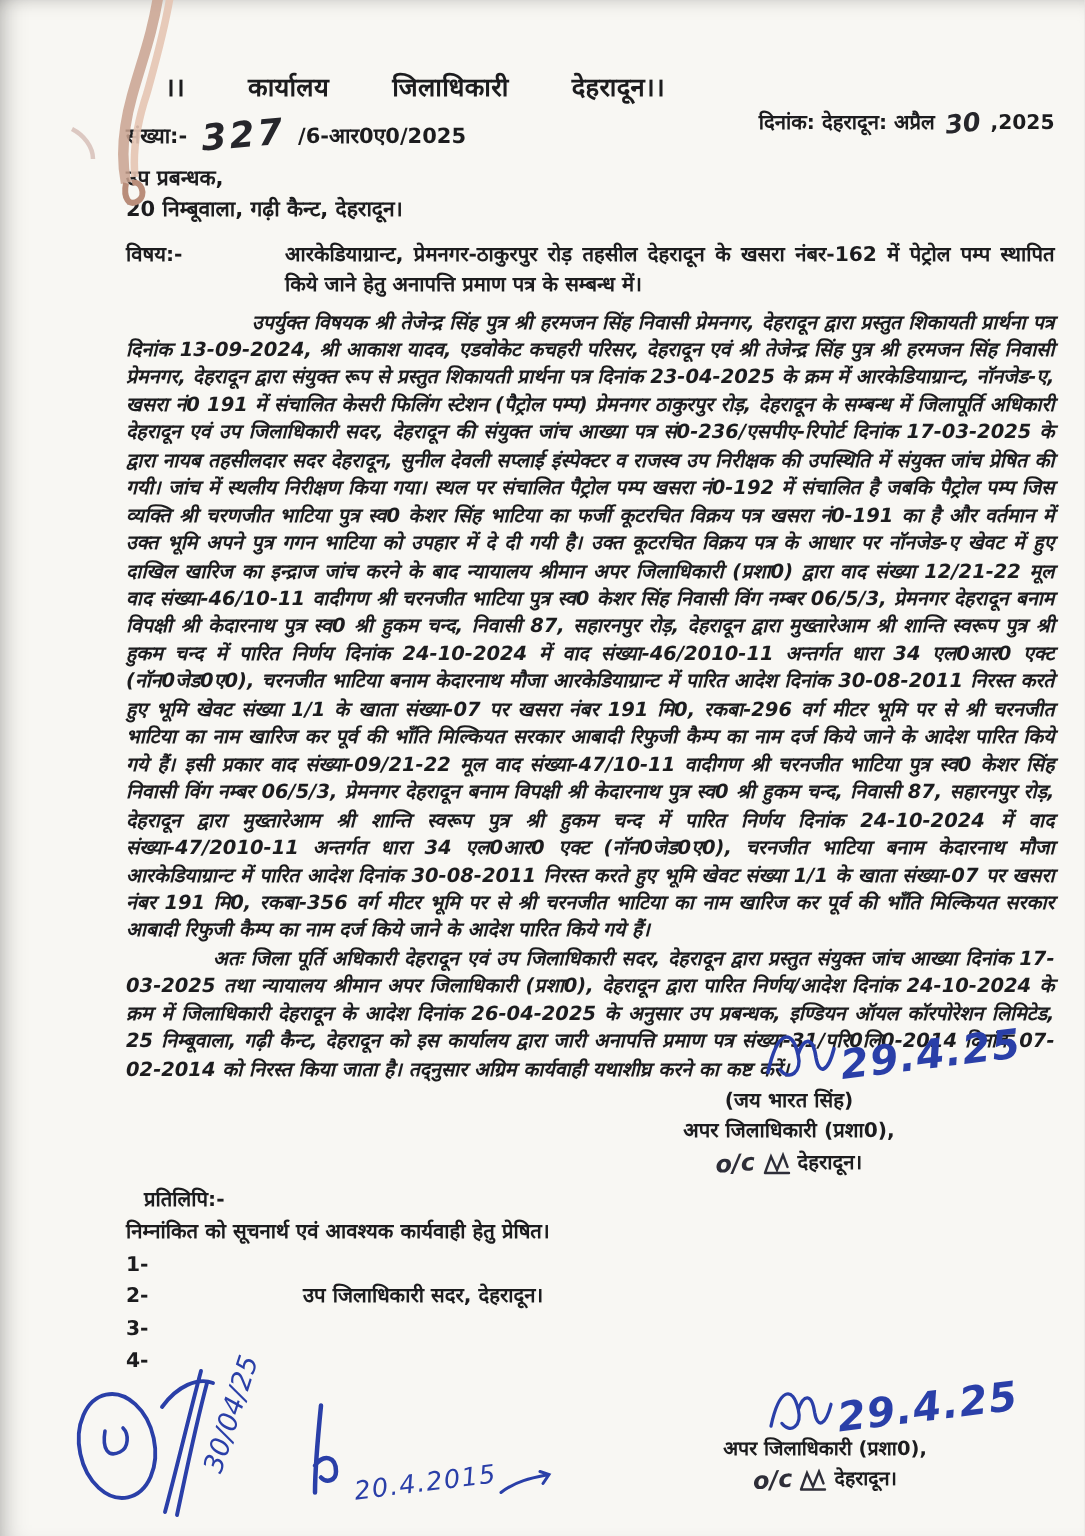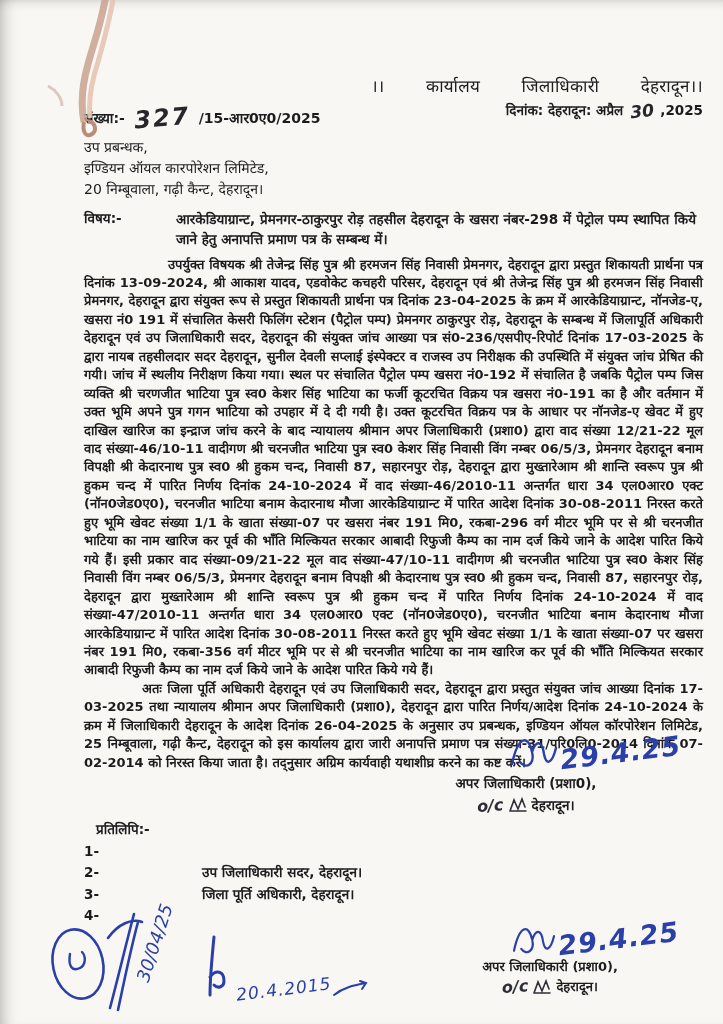--- a/index.html
+++ b/index.html
@@ -13,26 +13,25 @@
     position:relative;
     width:723px;height:1024px;
     background:#f8f7f3;
     box-sizing:border-box;
     padding:46px 20px 0 84px;
     overflow:hidden;
     box-shadow:inset 14px 0 18px -14px rgba(0,0,0,.35), inset 0 10px 14px -12px rgba(0,0,0,.25);
     color:#1c1c1e;
   }
   .hdr{
-    text-align:right;
-    font-size:17px;font-weight:normal;
+    text-align:left;
+    font-size:17px;font-weight:bold;
     word-spacing:36px;
     letter-spacing:.2px;
     margin-left:26px;
-    margin-top:28px;
   }
   .numdate{
     display:flex;justify-content:space-between;align-items:flex-start;
     margin-top:4px;
   }
   .numline{font-size:14px;font-weight:bold;}
   .dateline{font-size:13.5px;font-weight:bold;margin-top:-2px;}
   .hw{
     font-style:italic;
     color:#26262b;
@@ -42,28 +41,29 @@
     font-size:24px;
     transform:rotate(-5deg) translateY(3px);
     letter-spacing:2px;
     margin:0 4px;
   }
   .hw-date30{
     font-size:17px;
     transform:rotate(-6deg) translateY(2px);
     margin:0 2px;
   }
-  .addressee{margin-top:8px;font-size:14px;font-weight:normal;line-height:1.5;}
-  .subject{display:flex;margin-top:9px;font-size:13.5px;font-weight:bold;}
+  .addressee{margin-top:8px;font-size:14px;font-weight:bold;line-height:1.5;}
+  .subject{display:flex;margin-top:9px;font-size:13.5px;font-weight:bold;gap:14px;}
   .subject .lbl{width:92px;flex:none;}
   .subject .txt{width:520px;text-align:justify;line-height:1.5;}
   .para{
     font-size:13px;font-weight:bold;
     text-align:justify;line-height:1.42;
     margin-top:6px;
+    font-style:italic;
   }
   .p1{text-indent:84px;}
   .p2{text-indent:58px;margin-top:0;}
   .sigblock{
     position:relative;
     width:250px;
     margin:2px 52px 0 auto;
     text-align:center;
     font-size:13.5px;font-weight:bold;line-height:1.45;
   }
@@ -115,74 +115,74 @@
     <path d="M56 128 C 54 138, 58 144, 64 140 C 70 136, 66 126, 60 128" fill="none" stroke="#b98d7a" stroke-width="4"></path>
     <path d="M20 92 C 28 96, 34 104, 34 112" fill="none" stroke="#c9a8a0" stroke-width="3" opacity="0.6"></path>
   </svg>
 
   <div class="hdr">।। कार्यालय जिलाधिकारी देहरादून।।</div>
 
   <div class="numdate">
     <div class="numline">
       <span>संख्या:-</span>
       <span class="hw hw-num">327</span>
-      <span>/15-आर0ए0/2025</span>
+      <span>/6-आर0ए0/2025</span>
     </div>
     <div class="dateline">
       <span>दिनांक: देहरादून: अप्रैल</span>
       <span class="hw hw-date30">30</span>
       <span>,2025</span>
     </div>
   </div>
 
   <div class="addressee">
     <div>उप प्रबन्धक,</div>
-    <div>इण्डियन ऑयल कारपोरेशन लिमिटेड,</div>
     <div>20 निम्बूवाला, गढ़ी कैन्ट, देहरादून।</div>
   </div>
 
   <div class="subject">
     <div class="lbl">विषय:-</div>
-    <div class="txt">आरकेडियाग्रान्ट, प्रेमनगर-ठाकुरपुर रोड़ तहसील देहरादून के खसरा नंबर-298 में पेट्रोल पम्प स्थापित किये जाने हेतु अनापत्ति प्रमाण पत्र के सम्बन्ध में।</div>
+    <div class="txt">आरकेडियाग्रान्ट, प्रेमनगर-ठाकुरपुर रोड़ तहसील देहरादून के खसरा नंबर-162 में पेट्रोल पम्प स्थापित किये जाने हेतु अनापत्ति प्रमाण पत्र के सम्बन्ध में।</div>
   </div>
 
   <div class="para p1">उपर्युक्त विषयक श्री तेजेन्द्र सिंह पुत्र श्री हरमजन सिंह निवासी प्रेमनगर, देहरादून द्वारा प्रस्तुत शिकायती प्रार्थना पत्र दिनांक 13-09-2024, श्री आकाश यादव, एडवोकेट कचहरी परिसर, देहरादून एवं श्री तेजेन्द्र सिंह पुत्र श्री हरमजन सिंह निवासी प्रेमनगर, देहरादून द्वारा संयुक्त रूप से प्रस्तुत शिकायती प्रार्थना पत्र दिनांक 23-04-2025 के क्रम में आरकेडियाग्रान्ट, नॉनजेड-ए, खसरा नं0 191 में संचालित केसरी फिलिंग स्टेशन (पैट्रोल पम्प) प्रेमनगर ठाकुरपुर रोड़, देहरादून के सम्बन्ध में जिलापूर्ति अधिकारी देहरादून एवं उप जिलाधिकारी सदर, देहरादून की संयुक्त जांच आख्या पत्र सं0-236/एसपीए-रिपोर्ट दिनांक 17-03-2025 के द्वारा नायब तहसीलदार सदर देहरादून, सुनील देवली सप्लाई इंस्पेक्टर व राजस्व उप निरीक्षक की उपस्थिति में संयुक्त जांच प्रेषित की गयी। जांच में स्थलीय निरीक्षण किया गया। स्थल पर संचालित पैट्रोल पम्प खसरा नं0-192 में संचालित है जबकि पैट्रोल पम्प जिस व्यक्ति श्री चरणजीत भाटिया पुत्र स्व0 केशर सिंह भाटिया का फर्जी कूटरचित विक्रय पत्र खसरा नं0-191 का है और वर्तमान में उक्त भूमि अपने पुत्र गगन भाटिया को उपहार में दे दी गयी है। उक्त कूटरचित विक्रय पत्र के आधार पर नॉनजेड-ए खेवट में हुए दाखिल खारिज का इन्द्राज जांच करने के बाद न्यायालय श्रीमान अपर जिलाधिकारी (प्रशा0) द्वारा वाद संख्या 12/21-22 मूल वाद संख्या-46/10-11 वादीगण श्री चरनजीत भाटिया पुत्र स्व0 केशर सिंह निवासी विंग नम्बर 06/5/3, प्रेमनगर देहरादून बनाम विपक्षी श्री केदारनाथ पुत्र स्व0 श्री हुकम चन्द, निवासी 87, सहारनपुर रोड़, देहरादून द्वारा मुख्तारेआम श्री शान्ति स्वरूप पुत्र श्री हुकम चन्द में पारित निर्णय दिनांक 24-10-2024 में वाद संख्या-46/2010-11 अन्तर्गत धारा 34 एल0आर0 एक्ट (नॉन0जेड0ए0), चरनजीत भाटिया बनाम केदारनाथ मौजा आरकेडियाग्रान्ट में पारित आदेश दिनांक 30-08-2011 निरस्त करते हुए भूमि खेवट संख्या 1/1 के खाता संख्या-07 पर खसरा नंबर 191 मि0, रकबा-296 वर्ग मीटर भूमि पर से श्री चरनजीत भाटिया का नाम खारिज कर पूर्व की भाँति मिल्कियत सरकार आबादी रिफुजी कैम्प का नाम दर्ज किये जाने के आदेश पारित किये गये हैं। इसी प्रकार वाद संख्या-09/21-22 मूल वाद संख्या-47/10-11 वादीगण श्री चरनजीत भाटिया पुत्र स्व0 केशर सिंह निवासी विंग नम्बर 06/5/3, प्रेमनगर देहरादून बनाम विपक्षी श्री केदारनाथ पुत्र स्व0 श्री हुकम चन्द, निवासी 87, सहारनपुर रोड़, देहरादून द्वारा मुख्तारेआम श्री शान्ति स्वरूप पुत्र श्री हुकम चन्द में पारित निर्णय दिनांक 24-10-2024 में वाद संख्या-47/2010-11 अन्तर्गत धारा 34 एल0आर0 एक्ट (नॉन0जेड0ए0), चरनजीत भाटिया बनाम केदारनाथ मौजा आरकेडियाग्रान्ट में पारित आदेश दिनांक 30-08-2011 निरस्त करते हुए भूमि खेवट संख्या 1/1 के खाता संख्या-07 पर खसरा नंबर 191 मि0, रकबा-356 वर्ग मीटर भूमि पर से श्री चरनजीत भाटिया का नाम खारिज कर पूर्व की भाँति मिल्कियत सरकार आबादी रिफुजी कैम्प का नाम दर्ज किये जाने के आदेश पारित किये गये हैं।</div>
   <div class="para p2">अतः जिला पूर्ति अधिकारी देहरादून एवं उप जिलाधिकारी सदर, देहरादून द्वारा प्रस्तुत संयुक्त जांच आख्या दिनांक 17-03-2025 तथा न्यायालय श्रीमान अपर जिलाधिकारी (प्रशा0), देहरादून द्वारा पारित निर्णय/आदेश दिनांक 24-10-2024 के क्रम में जिलाधिकारी देहरादून के आदेश दिनांक 26-04-2025 के अनुसार उप प्रबन्धक, इण्डियन ऑयल कॉरपोरेशन लिमिटेड, 25 निम्बूवाला, गढ़ी कैन्ट, देहरादून को इस कार्यालय द्वारा जारी अनापत्ति प्रमाण पत्र संख्या-31/परि0लि0-2014 दिनांक 07-02-2014 को निरस्त किया जाता है। तद्नुसार अग्रिम कार्यवाही यथाशीघ्र करने का कष्ट करें।</div>
 
   <div class="sigblock">
     <div class="sig-anil">
       <svg width="52" height="44" viewBox="0 0 52 44">
         <path d="M4 36 C 10 8, 20 6, 24 24 C 27 36, 18 42, 12 34 M24 24 C 28 12, 34 12, 36 26 C 38 38, 44 36, 48 20" fill="none" stroke="#2a3fa8" stroke-width="2.4" stroke-linecap="round"></path>
       </svg>
       <span class="sig-date">29.4.25</span>
     </div>
+    <div>(जय भारत सिंह)</div>
     <div>अपर जिलाधिकारी (प्रशा0),</div>
     <div class="ocline">
       <span class="oc">o/c</span>
       <svg width="20" height="16" viewBox="0 0 20 16">
         <path d="M2 14 L6 3 L10 12 L14 2 L17 10 M2 14 L18 14" fill="none" stroke="#2e2e38" stroke-width="1.6" stroke-linecap="round"></path>
       </svg>
       <span>देहरादून।</span>
     </div>
   </div>
 
   <div class="copies">
     <div class="intro">
       <div class="lbl">प्रतिलिपि:-</div>
+      <div>निम्नांकित को सूचनार्थ एवं आवश्यक कार्यवाही हेतु प्रेषित।</div>
     </div>
     <div class="copy-row">
       <div class="num">1-</div>
     </div>
     <div class="copy-row">
       <div class="num">2-</div>
       <div>उप जिलाधिकारी सदर, देहरादून।</div>
     </div>
     <div class="copy-row">
       <div class="num">3-</div>
-      <div>जिला पूर्ति अधिकारी, देहरादून।</div>
     </div>
     <div class="copy-row">
       <div class="num">4-</div>
     </div>
   </div>
 
   <div class="bottom-left-mark">
     <svg width="120" height="105" viewBox="0 0 120 105">
       <ellipse cx="30" cy="56" rx="25" ry="35" fill="none" stroke="#2a3fa8" stroke-width="2.6" transform="rotate(-12 30 56)"></ellipse>
       <path d="M22 46 C 20 58, 24 64, 32 60 C 38 57, 38 48, 34 44" fill="none" stroke="#2a3fa8" stroke-width="2.4" stroke-linecap="round"></path>

